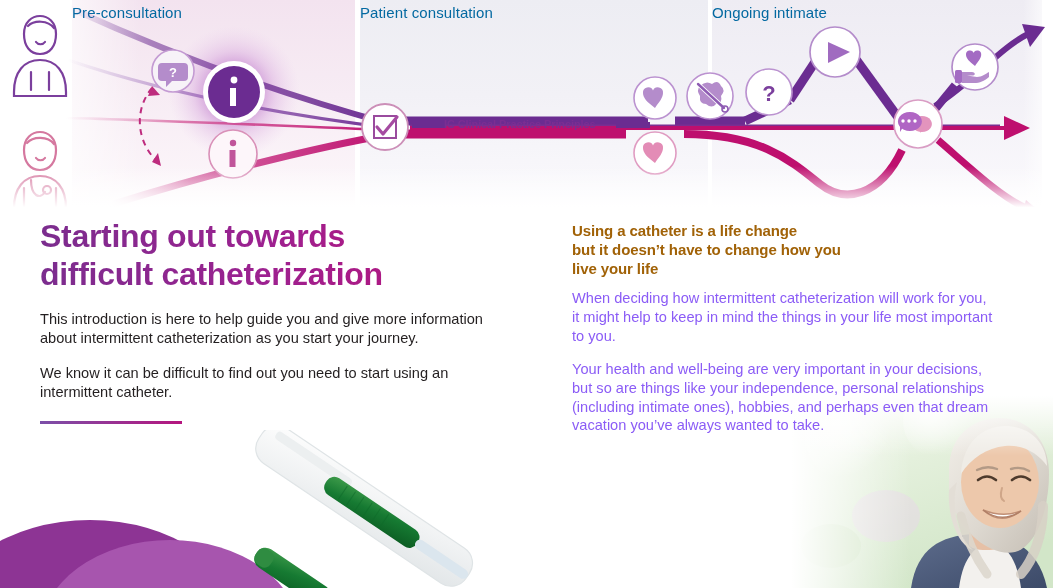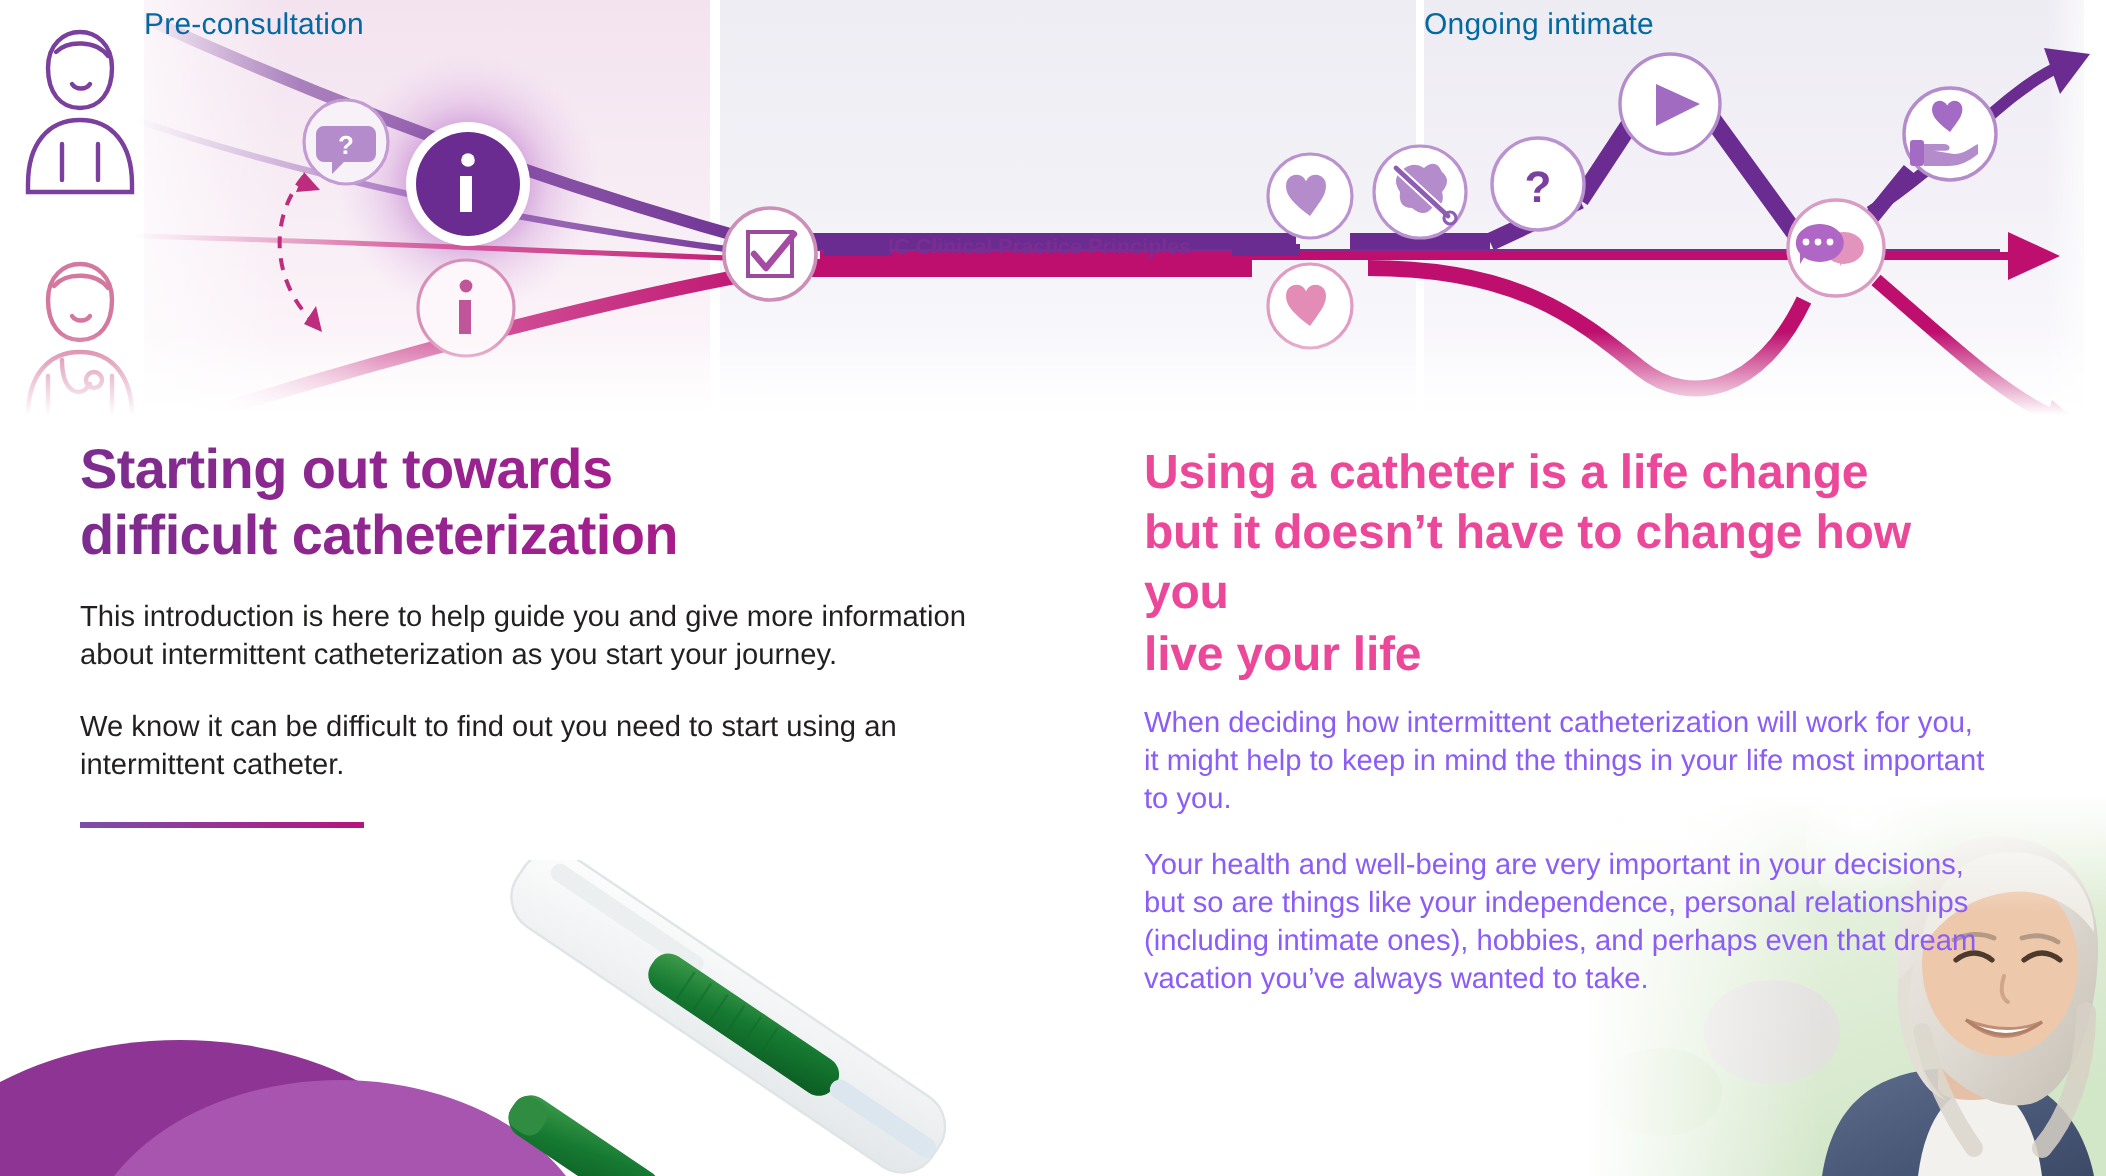--- a/index.html
+++ b/index.html
@@ -31,31 +31,31 @@
   .pl2{left:360px;width:348px;}
   .pl3{left:712px;width:330px;}
 
   .svg-layer{position:absolute;left:0;top:0;width:1053px;height:212px;}
 
   .ic-label{position:absolute;left:444px;top:118px;font-size:11px;font-weight:bold;color:#7b2e92;white-space:nowrap;letter-spacing:-0.1px;}
 
   
   .left-col{position:absolute;left:40px;top:218px;width:470px;}
   .headline{
-    font-size:28px;font-weight:bold;line-height:1.18;margin:0 0 16px 0;letter-spacing:-0.3px;
+    font-size:32px;font-weight:bold;line-height:1.18;margin:0 0 16px 0;letter-spacing:-0.3px;
     background:linear-gradient(90deg,#7b2d8e 0%,#9d2190 48%,#bd1077 100%);
     -webkit-background-clip:text;background-clip:text;color:transparent;
   }
   .left-col p{font-size:14.6px;line-height:1.32;margin:0 0 16px 0;color:#231f20;}
   .divider{width:142px;height:3px;margin-top:18px;
     background:linear-gradient(90deg,#7b4fa8 0%,#b5157e 100%);}
 
   
   .right-col{position:absolute;left:572px;top:222px;width:424px;z-index:4;}
-  .subhead{font-size:24px;font-weight:bold;line-height:1.26;color:#ec4899;margin:0 0 10px 0;letter-spacing:-0.1px;}
+  .subhead{font-size:15px;font-weight:bold;line-height:1.26;color:#a16207;margin:0 0 10px 0;letter-spacing:-0.1px;}
   .subhead .thin{font-weight:bold;margin-top:12px;}
   .right-col p{font-size:14.6px;line-height:1.30;margin:0 0 14px 0;color:#8b5cf6;}
 
   
   .product-photo{position:absolute;left:200px;top:430px;width:330px;height:158px;overflow:hidden;}
   .purple-blob{position:absolute;left:-60px;top:520px;width:300px;height:210px;border-radius:50%;
     background:#8d3494;}
   .purple-blob-2{position:absolute;left:40px;top:540px;width:260px;height:190px;border-radius:50%;
     background:#a755ae;}
 
@@ -75,20 +75,21 @@
   <div class="journey">
     <div class="journey-bg">
       <div class="panel panel-1"></div>
       <div class="panel panel-2"></div>
       <div class="panel panel-3"></div>
       <div class="panel-fade"></div>
       <div class="panel-fade-r"></div>
     </div>
 
     <div class="panel-label pl1">Pre-consultation</div>
+    <div class="panel-label pl2">Patient consultation</div>
     <div class="panel-label pl3">Ongoing intimate</div>
 
     <svg class="svg-layer" viewBox="0 0 1053 212" xmlns="http://www.w3.org/2000/svg">
       <defs>
         <linearGradient id="gPurpleFade" x1="0" y1="0" x2="1" y2="0">
           <stop offset="0" stop-color="#6b2c91" stop-opacity="0"></stop>
           <stop offset="0.25" stop-color="#6b2c91" stop-opacity="0.55"></stop>
           <stop offset="1" stop-color="#6b2c91" stop-opacity="1"></stop>
         </linearGradient>
         <linearGradient id="gPurpleFade2" x1="0" y1="0" x2="1" y2="0">

